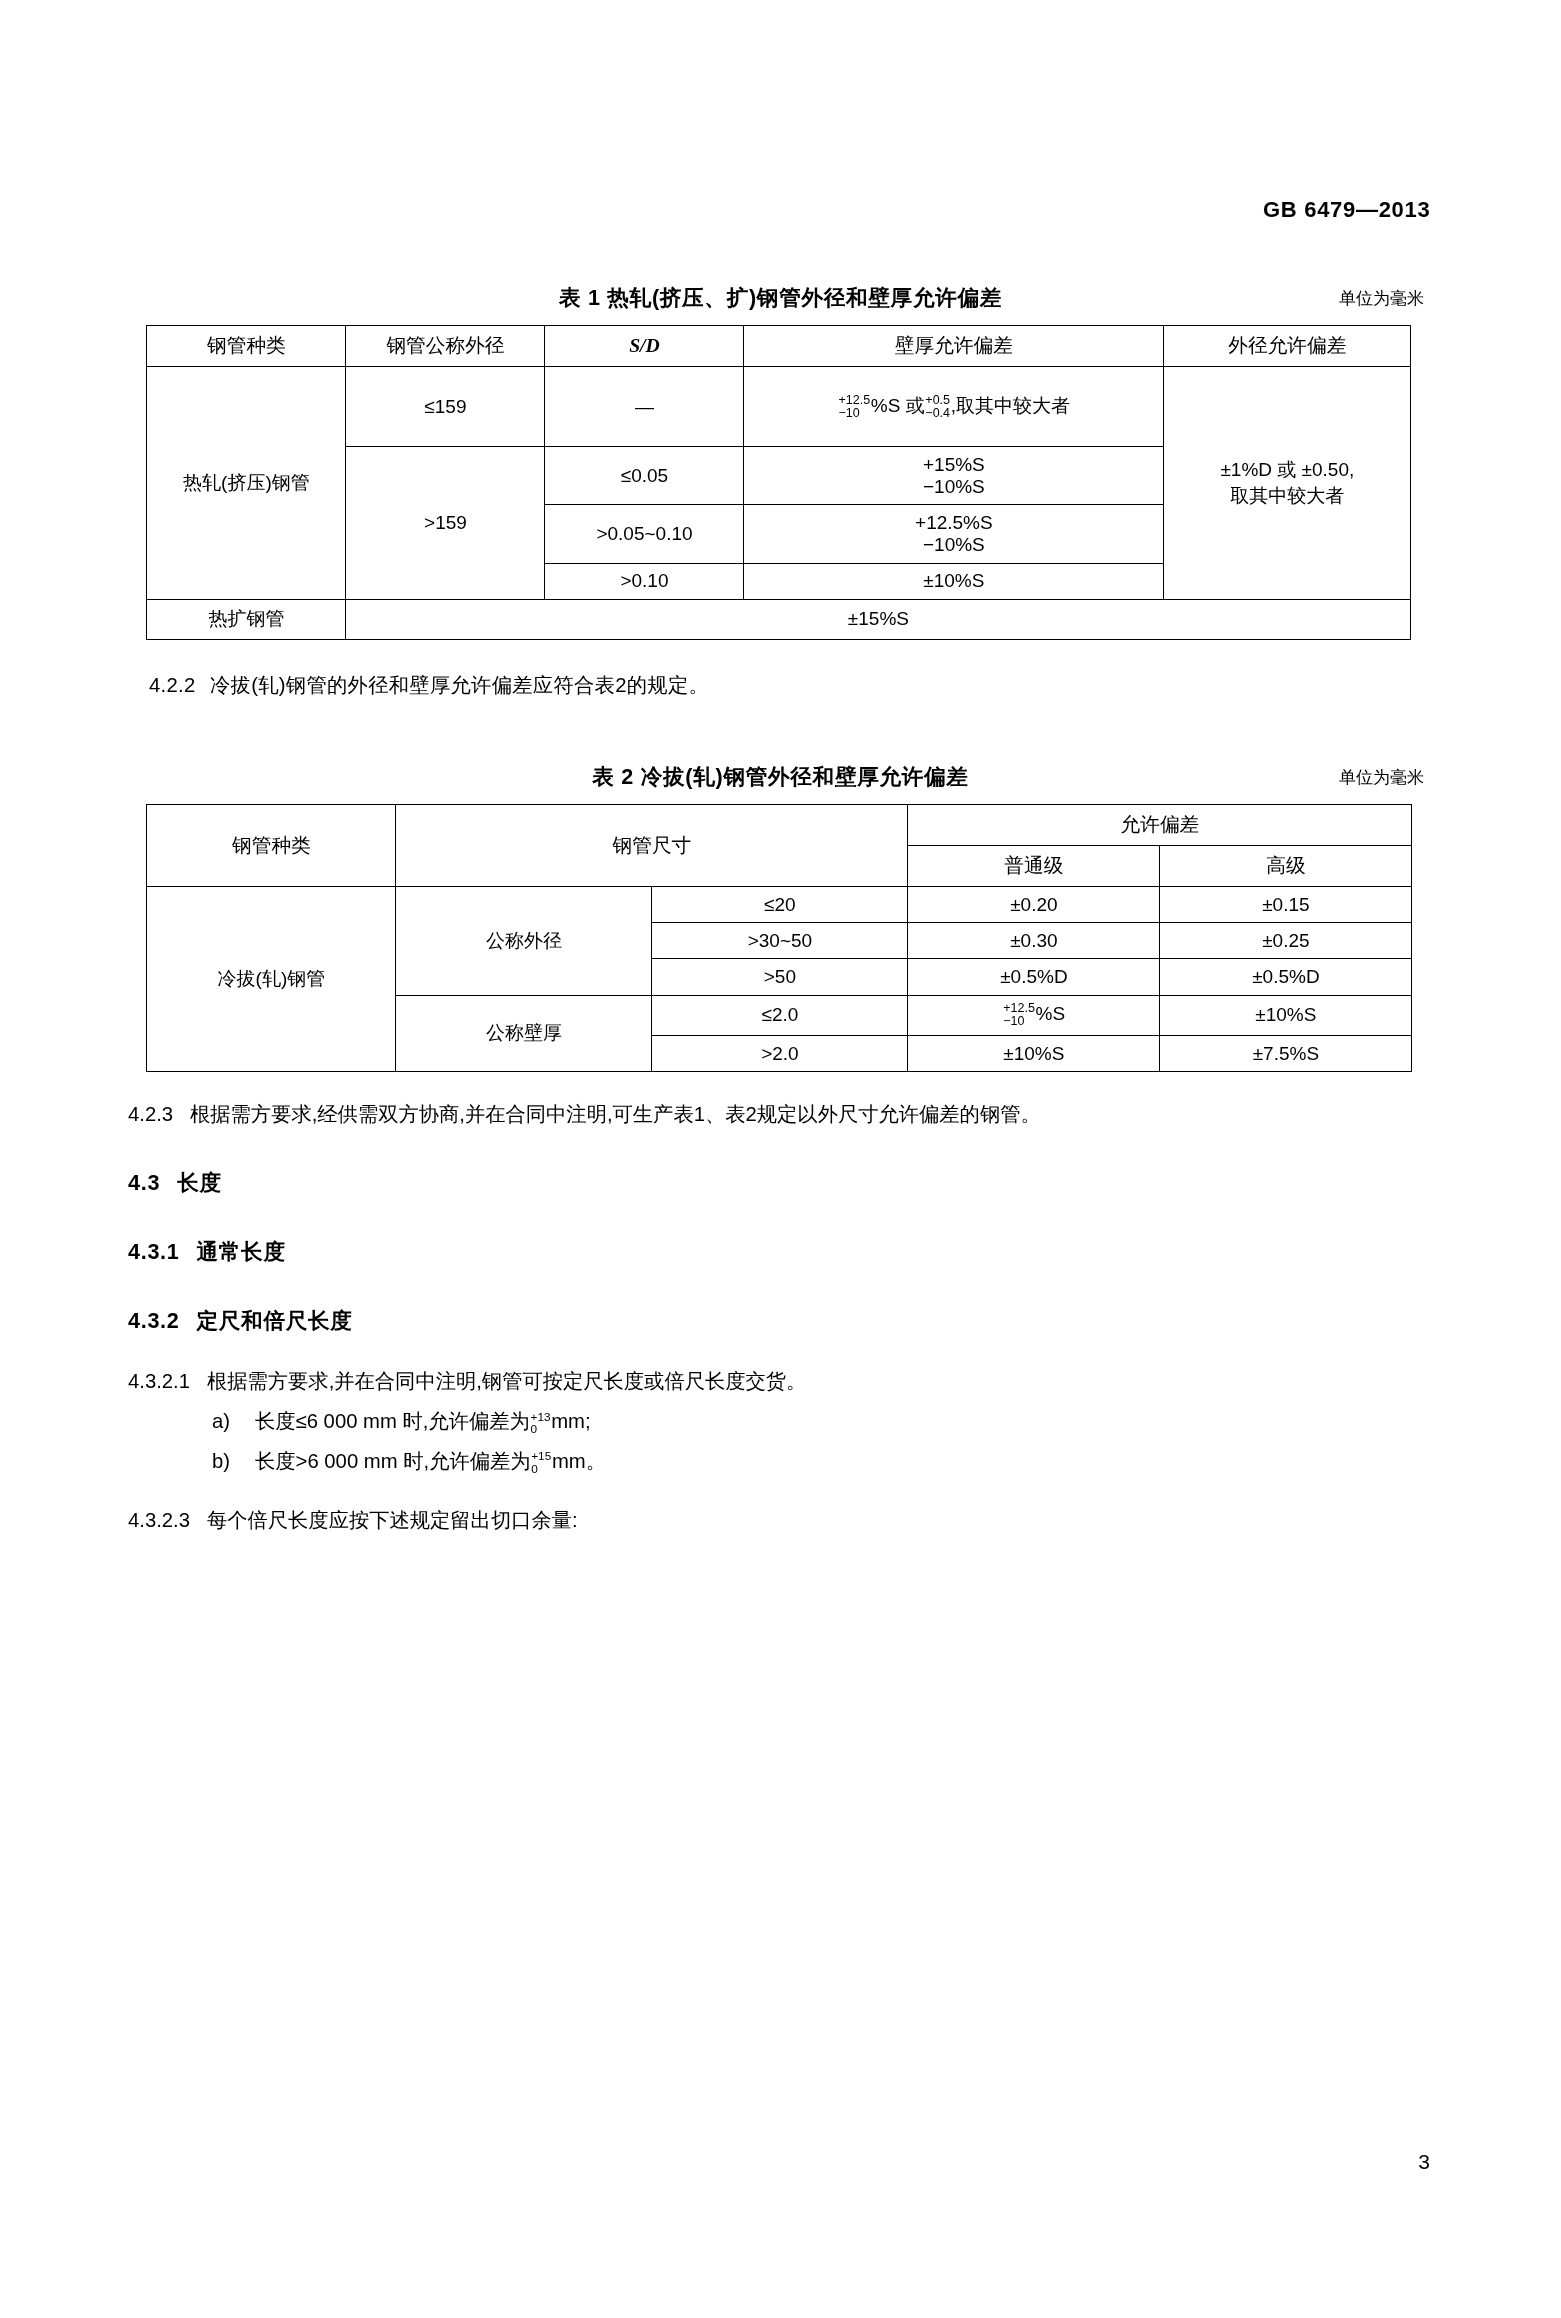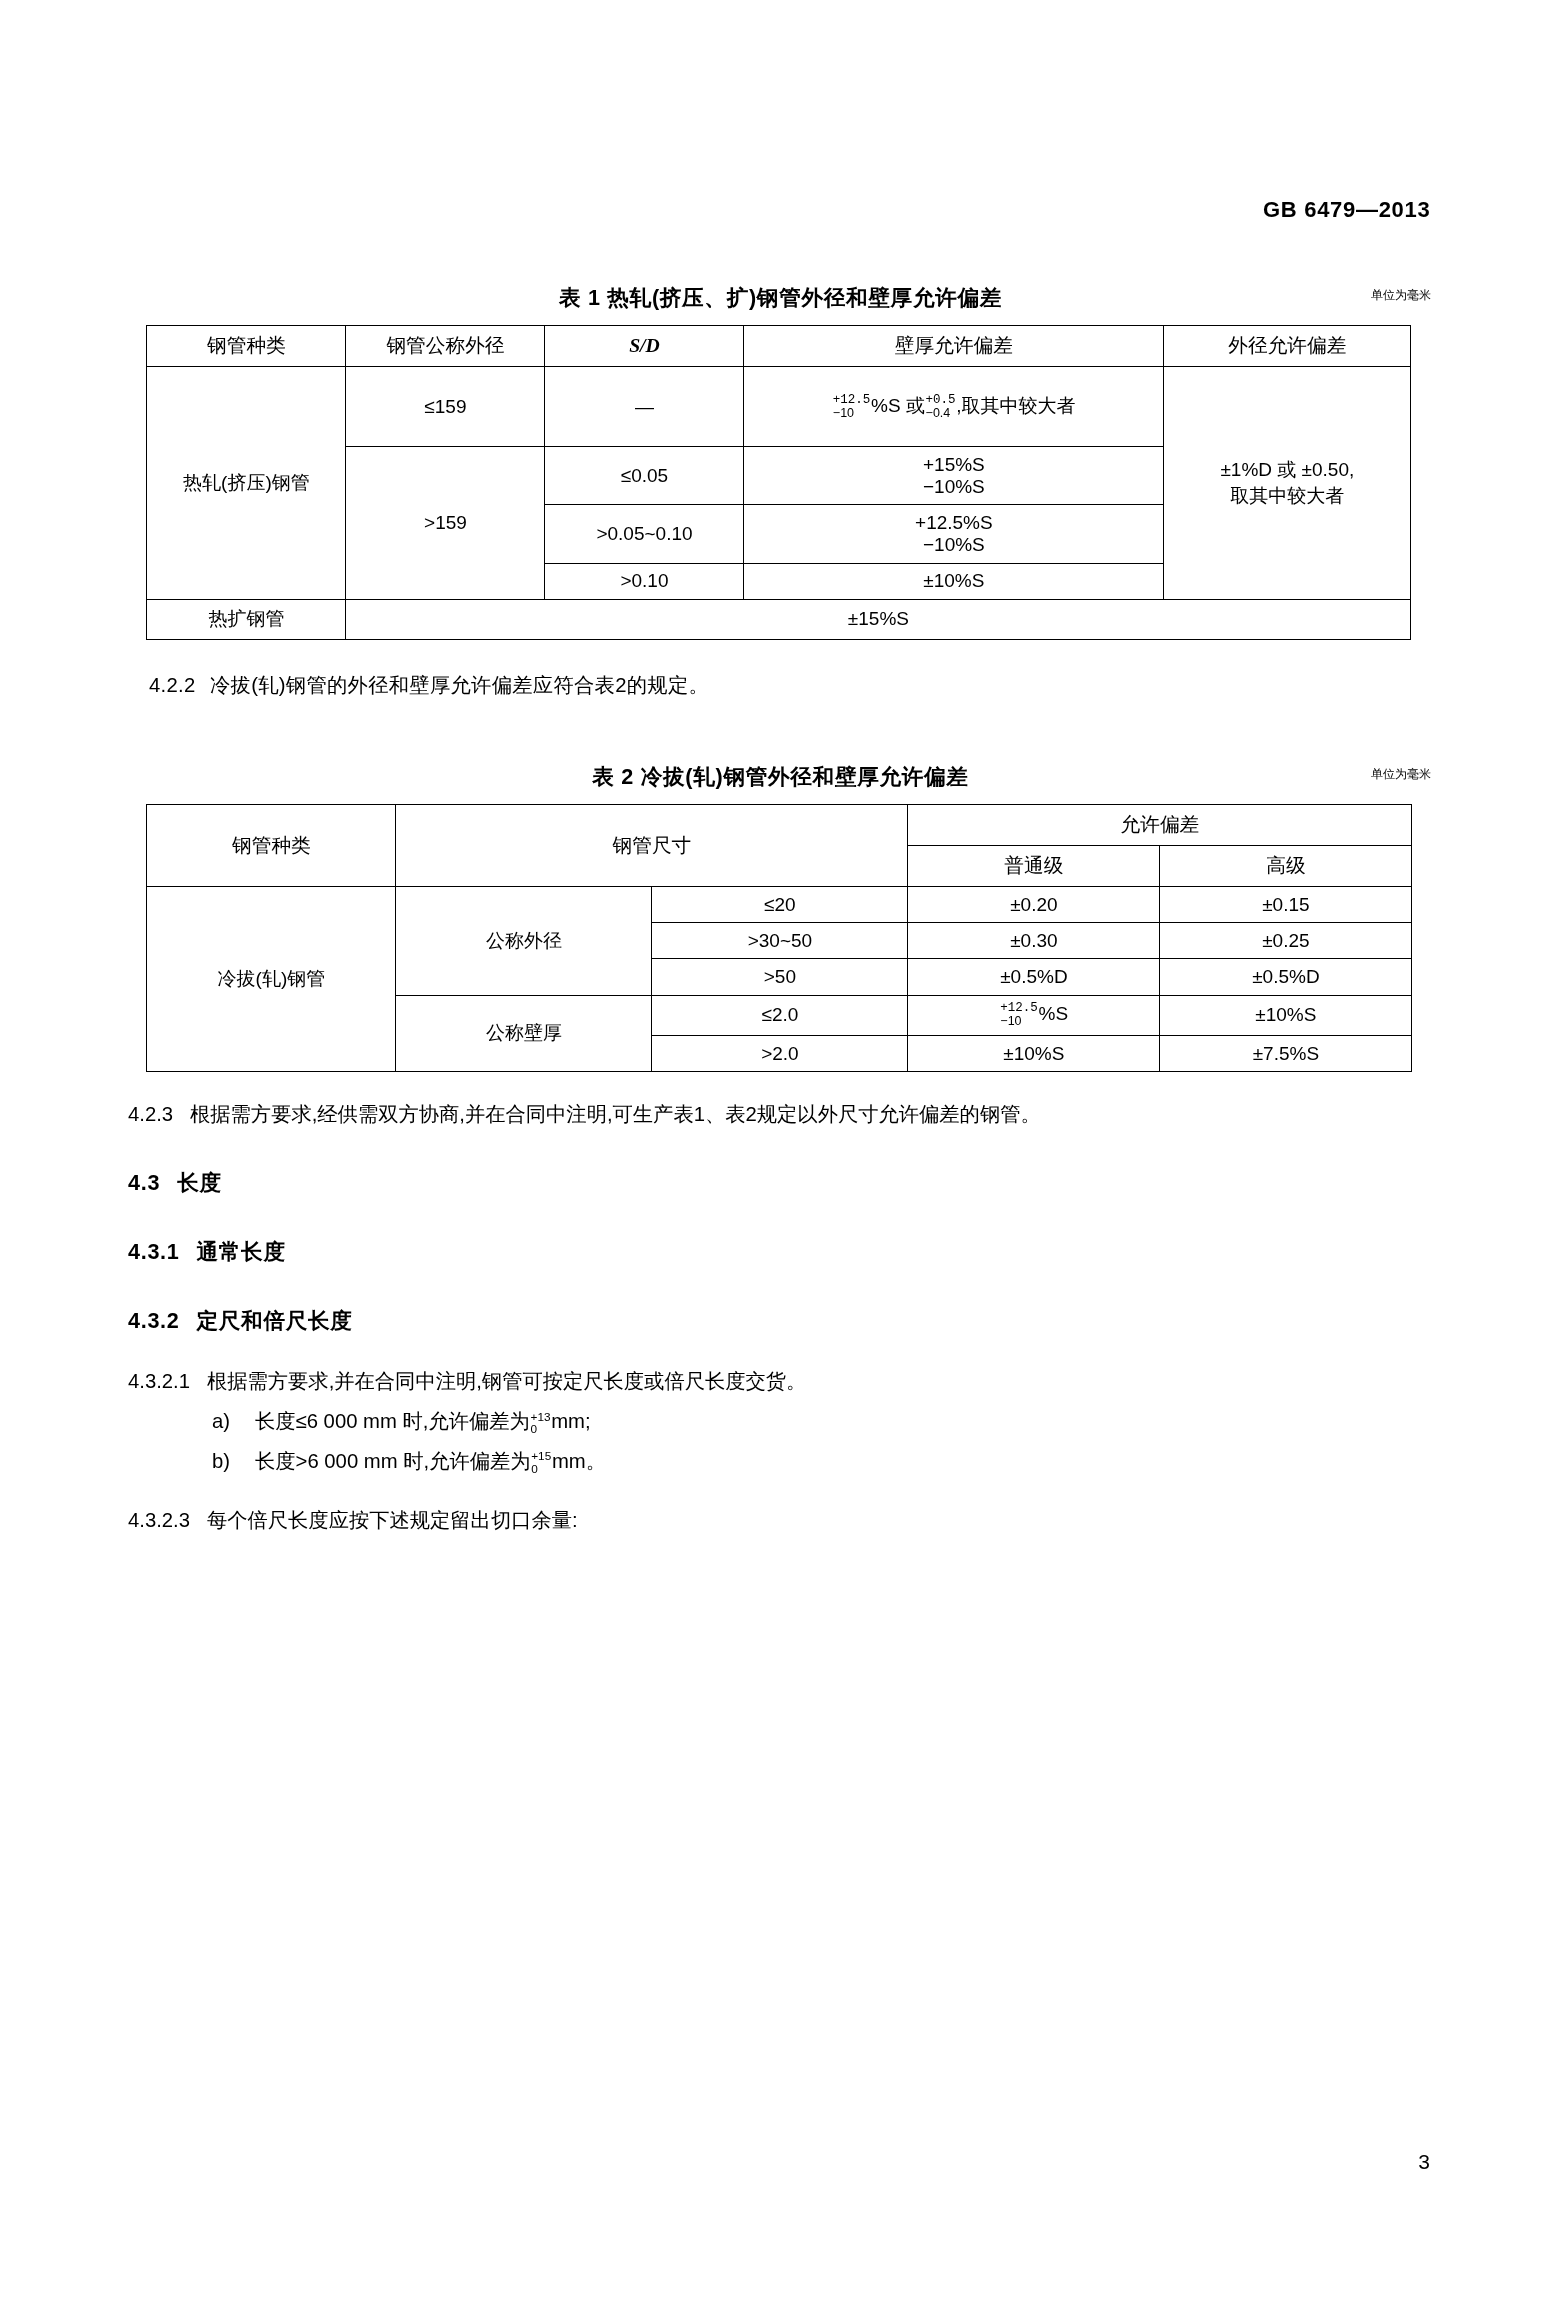--- a/index.html
+++ b/index.html
@@ -46,23 +46,23 @@
   }
   .caption-title {
     text-align: center;
     font-family: "Liberation Sans", sans-serif;
     font-weight: bold;
     font-size: 21.6px;
     letter-spacing: 0.7px;
   }
   .caption-unit {
     position: absolute;
-    right: 2px;
+    right: 9px;
     top: 3.9px;
-    font-size: 12px;
+    font-size: 17px;
     font-family: "Liberation Sans", sans-serif;
   }
 
   table.t {
     border-collapse: collapse;
     width: 1265px;
     margin: 11.8px 0 0 18.4px;
     table-layout: fixed;
   }
   table.t td, table.t th {
@@ -80,21 +80,21 @@
   .ser { font-family: "Liberation Serif", serif; font-style: italic; font-weight: bold; }
 
   .frac {
     display: inline-block;
     vertical-align: middle;
     font-size: 12.5px;
     line-height: 1.05;
     text-align: left;
     margin: 0 0.7px;
   }
-  .frac .top { display: block; font-family: Liberation Mono, monospace; }
+  .frac .top { display: block; }
   .frac .bot { display: block; }
 
   .pm-wrap { white-space: nowrap; }
 
   
   p {
     margin: 0;
     font-size: 21px;
     line-height: 1.62;
   }

